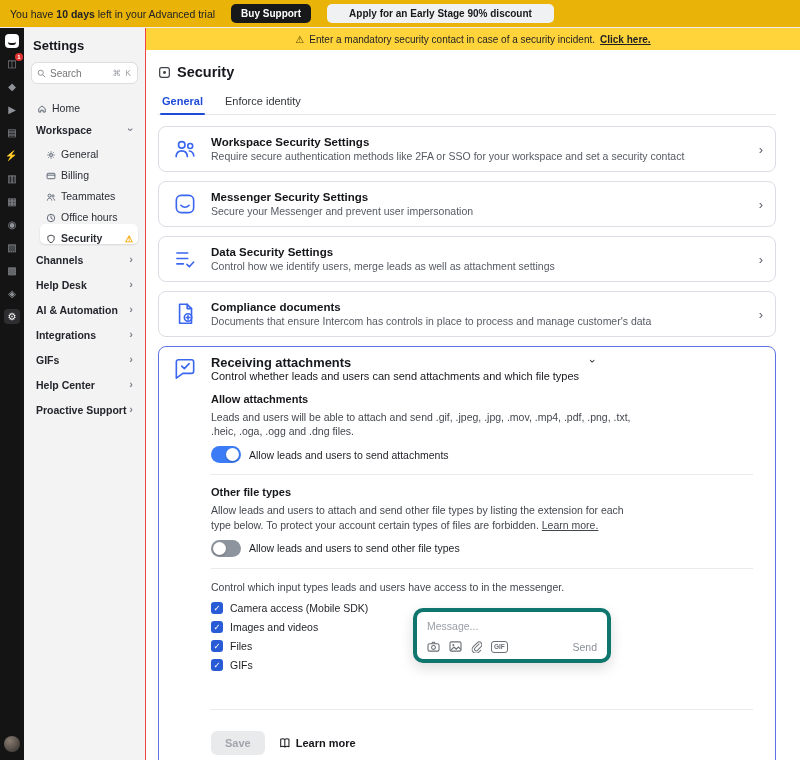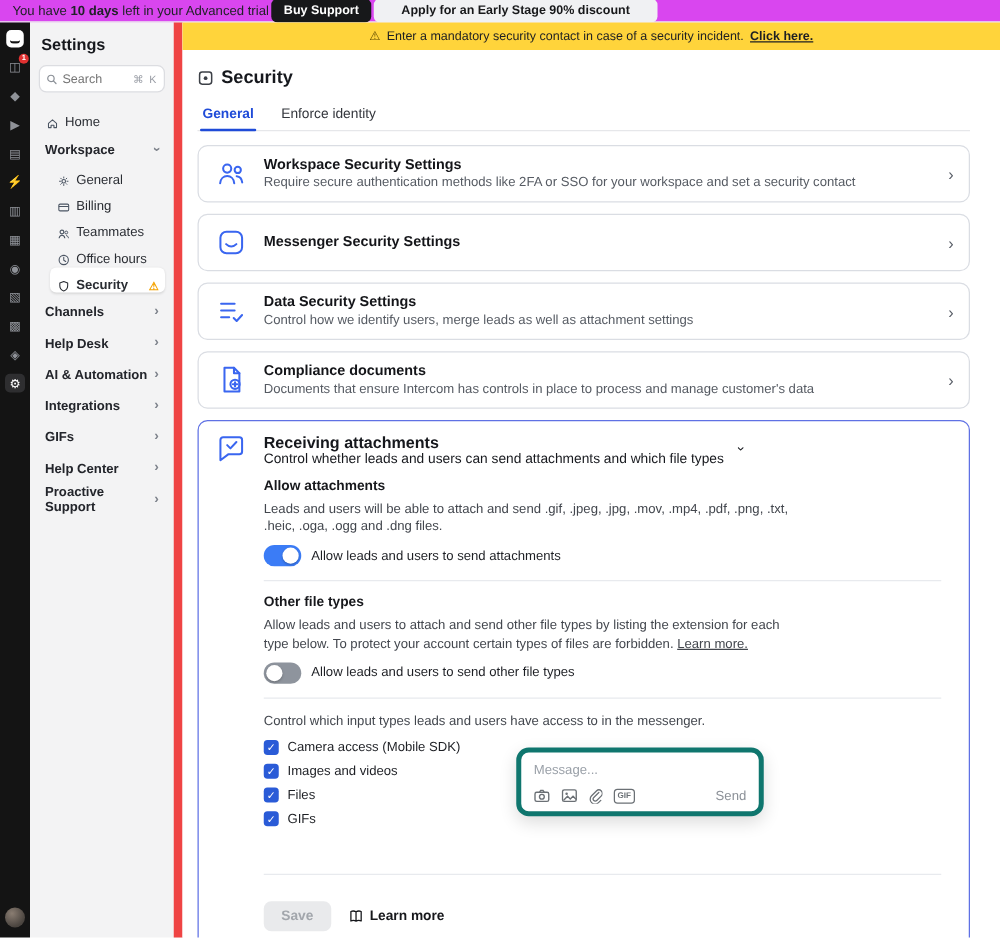--- a/index.html
+++ b/index.html
@@ -1,38 +1,38 @@
 <!DOCTYPE html>
 <html><head>
 <meta charset="utf-8">
 <style>
   *{box-sizing:border-box;margin:0;padding:0}
   html,body{width:800px;height:760px;overflow:hidden}
   body{font-family:"Liberation Sans",sans-serif;background:#fff;color:#16181d;font-size:11px}
 
   
-  .topbar{height:18px;display:flex;align-items:center;gap:2px;padding:0 10px;background:#d946ef;border-bottom:1px solid #ececee}
+  .topbar{height:28px;display:flex;align-items:center;gap:16px;padding:0 10px;background:#eab308;border-bottom:1px solid #ececee}
   .trial-text{font-size:10.5px;color:#202227}
   .trial-text b{font-weight:700}
   .btn-dark{background:#17181a;color:#fff;border:none;border-radius:5px;font-size:10px;font-weight:700;padding:4px 10px;cursor:pointer;font-family:inherit}
   .btn-light{background:#f0f1f3;color:#17181a;border:none;border-radius:5px;font-size:10px;font-weight:700;padding:4px 22px;cursor:pointer;font-family:inherit}
 
   .app-row{display:flex;height:732px}
 
   
   .rail{width:24px;background:#141414;display:flex;flex-direction:column;align-items:center;padding:6px 0 8px;gap:8px;flex-shrink:0}
   .rail-logo{width:14px;height:14px;background:#fff;border-radius:4px;position:relative;flex-shrink:0}
   .rail-logo:after{content:"";position:absolute;left:3px;right:3px;bottom:3px;height:3px;border-bottom:2px solid #141414;border-radius:0 0 3px 3px}
   .rail-ic{width:16px;height:15px;display:flex;align-items:center;justify-content:center;color:#8f9298;font-size:10px;position:relative;cursor:pointer;flex-shrink:0}
   .rail-ic.active{background:#2e2e30;border-radius:4px;color:#fff}
   .rail-badge{position:absolute;top:-3px;right:-3px;min-width:8px;height:8px;background:#e03131;color:#fff;font-size:6px;font-weight:700;border-radius:4px;display:flex;align-items:center;justify-content:center;padding:0 1px}
   .rail-avatar{margin-top:auto;width:16px;height:16px;border-radius:50%;background:radial-gradient(circle at 35% 30%,#8a7d72,#4a443f 70%);flex-shrink:0}
 
   
-  .sidebar{width:122px;background:#f3f3f4;border-right:7px solid #ef4444;padding:10px 7px 8px;flex-shrink:0;display:flex;flex-direction:column}
+  .sidebar{width:122px;background:#f3f3f4;border-right:1px solid #ef4444;padding:10px 7px 8px;flex-shrink:0;display:flex;flex-direction:column}
   .sb-title{font-size:13px;font-weight:700;margin:0 2px 9px}
   .searchbox{height:22px;background:#fff;border:1px solid #dcdde1;border-radius:6px;display:flex;align-items:center;gap:4px;padding:0 5px;margin-bottom:10px}
   .searchbox input{border:none;outline:none;width:46px;font-size:10px;font-family:inherit;color:#3a3d44;background:transparent}
   .kbd-hint{margin-left:auto;font-size:8.5px;color:#9a9ea6;letter-spacing:1px}
   .side-item{height:20px;display:flex;align-items:flex-end;gap:5px;padding:0 5px;border-radius:5px;font-size:10.5px;color:#2a2d33;cursor:pointer;margin-bottom:1px}
   .side-item .mini{flex-shrink:0;display:flex;align-items:center;justify-content:center;width:11px;color:#4b5563}
   .side-item.selected{background:#fff;box-shadow:0 1px 2px rgba(0,0,0,.12);font-weight:600}
   .side-head{height:21px;display:flex;align-items:center;padding:0 5px;font-size:10.5px;font-weight:600;color:#23252b;cursor:pointer;margin-top:4px;border-radius:5px}
   .side-head .chev{margin-left:auto;color:#7d828b;font-size:11px;line-height:1}
   .chev-down{display:inline-block;transform:rotate(90deg)}
@@ -54,21 +54,21 @@
 
   .cards{padding-top:11px;display:flex;flex-direction:column;gap:9px}
   .card{border:1px solid #dadde3;border-radius:8px;background:#fff;display:flex;align-items:center;gap:12px;padding:8px 12px;cursor:pointer}
   .card .cicon{width:28px;height:28px;flex-shrink:0;display:flex;align-items:center;justify-content:center}
   .card .ct{min-width:0}
   .card .ct h3{font-size:11.5px;font-weight:700;color:#141519}
   .card .ct p{font-size:10.5px;color:#565b63;margin-top:2px}
   .card .chevron{margin-left:auto;color:#5a5f68;font-size:13px;flex-shrink:0}
 
   .panel{border:1px solid #5f71e4;border-radius:8px;background:#fff}
-  .panel-head{display:flex;align-items:center;gap:12px;padding:8px 12px;cursor:pointer}
+  .panel-head{display:flex;gap:12px;padding:8px 12px;cursor:pointer}
   .panel-body{padding:2px 22px 12px 52px}
   .sec-h{font-size:11px;font-weight:700;margin:0 0 5px;color:#17181c}
   .sec-p{font-size:10.5px;line-height:1.35;color:#43474e;max-width:432px;margin:0 0 8px}
   .sec-p a{color:#43474e;text-decoration:underline;cursor:pointer}
   .divider{height:1px;background:#e8eaee;margin:11px 0}
   .toggle-row{display:flex;align-items:center;gap:8px;margin:2px 0 0}
   .toggle-row span{font-size:10.5px;color:#1d1f24}
   .toggle{width:30px;height:17px;border-radius:9px;position:relative;flex-shrink:0;cursor:pointer}
   .toggle.on{background:#3b7cf6}
   .toggle.off{background:#8e949d}
@@ -269,20 +269,21 @@
 
         <div class="card">
           <span class="cicon">
               <svg width="26" height="26" viewBox="0 0 24 24" fill="none" stroke="#3a66f0" stroke-width="1.5" stroke-linecap="round" stroke-linejoin="round">
                 <rect x="4" y="4" width="16" height="16" rx="4.5"></rect>
                 <path d="M8.2 13.2c1.3 1.3 2.5 1.8 3.8 1.8s2.5-.5 3.8-1.8"></path>
               </svg>
             </span>
           <span class="ct">
               <h3>Messenger Security Settings</h3>
+              <p>Secure your Messenger and prevent user impersonation</p>
             </span>
           <span class="chevron">›</span>
         </div>
 
         <div class="card">
           <span class="cicon">
               <svg width="26" height="26" viewBox="0 0 24 24" fill="none" stroke="#3a66f0" stroke-width="1.5" stroke-linecap="round" stroke-linejoin="round">
                 <path d="M4.5 6.5h10M4.5 11.5h10M4.5 16.5h6"></path>
                 <path d="M13.8 17l2.2 2.2 4-4.4"></path>
               </svg>

